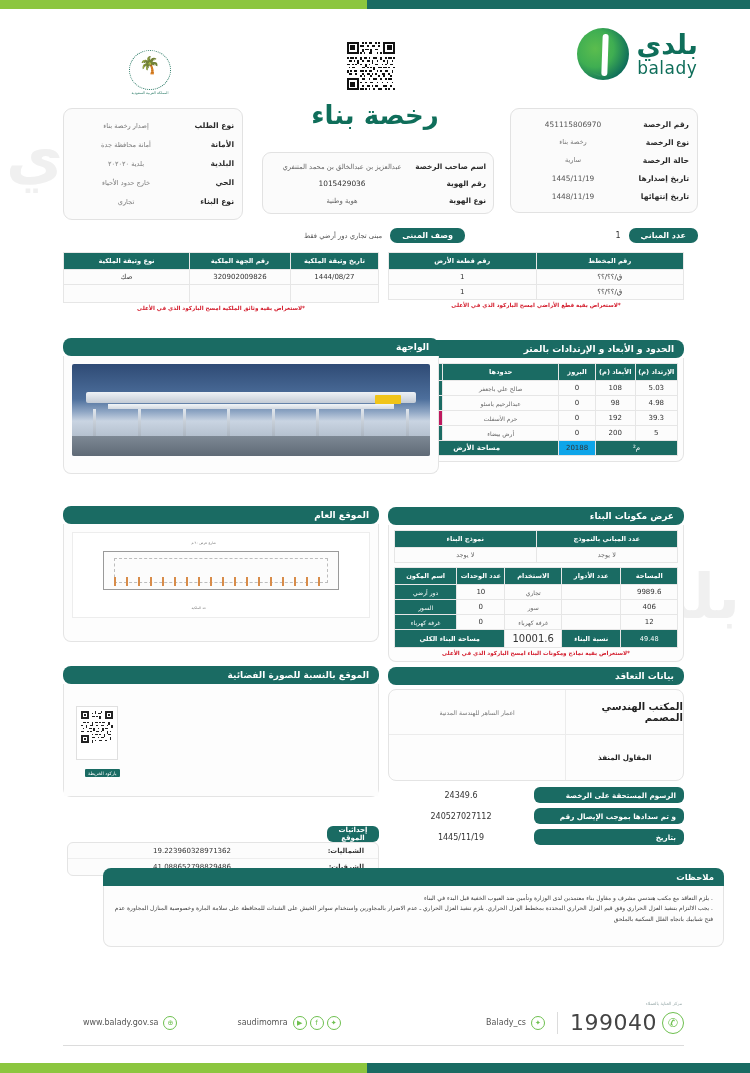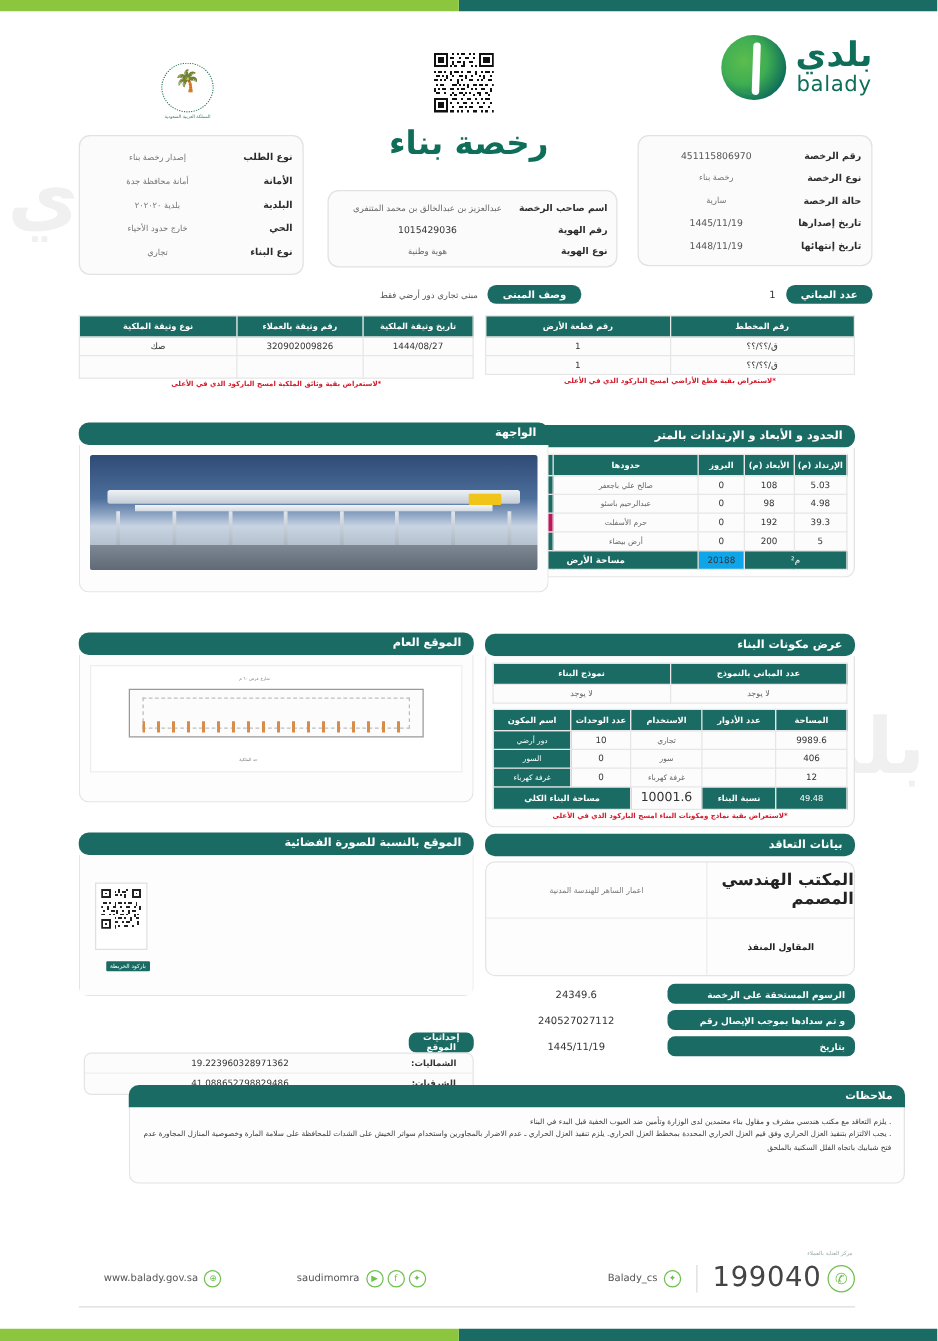--- a/index.html
+++ b/index.html
@@ -149,21 +149,21 @@
     align-items:center; justify-content:flex-start; padding-top:4px; }
   .qr-map-lbl { position:absolute; left:8px; top:62px; background:#1a6b63; color:#fff;
     font-size:4.6px; padding:1.5px 3px; border-radius:1px; white-space:nowrap; }
 
   .coord-wrap { position:absolute; left:63px; top:826px; width:316px; height:34px; display:flex;flex-direction:column; }
   .coord-tag { width:52px; background:#1a6b63; color:#fff; font-size:7px; font-weight:bold;
     border-radius:6px; display:flex; align-items:center; justify-content:center; text-align:center; }
   .coord-rows { flex:1; border:1px solid #e4e4e4; border-radius:6px; background:#fcfcfc; margin-left:4px; }
   .coord-row { height:16px; display:flex; align-items:center; font-size:7px; border-bottom:1px solid #eee; }
   .coord-row:last-child { border-bottom:none; }
-  .coord-key { width:62px; text-align:center; padding-right:0; font-weight:bold; color:#333; font-size:6.8px; }
+  .coord-key { width:62px; text-align:right; padding-right:14px; font-weight:bold; color:#333; font-size:6.8px; }
   .coord-val { flex:1; text-align:center; color:#333; }
 
   
   .fee-row { display:flex; align-items:center; margin-top:5px; }
   .fee-lbl { width:150px; background:#1a6b63; color:#fff; font-size:7.2px; font-weight:bold;
     border-radius:6px; padding:3.5px 8px; text-align:right; }
   .fee-val { flex:1; text-align:center; font-size:8px; color:#333; }
 
   
   #sec-notes { position:absolute; left:63px; top:868px; width:621px;margin-left:40px; }
@@ -441,21 +441,21 @@
       </tbody>
     </table>
     <div class="note-red">*لاستعراض بقية قطع الأراضي امسح الباركود الذي في الأعلى</div>
   </div>
 
   <div class="blk" id="blk-owner">
     <table class="tbl">
       <thead>
           <tr>
         <th style="width:28%">تاريخ وثيقة الملكية</th>
-        <th style="width:32%">رقم وثيقة بالعملاء</th>
+        <th style="width:32%">رقم الجهة الملكية</th>
         <th style="width:40%">نوع وثيقة الملكية</th>
       </tr>
         </thead>
       <tbody>
         <tr>
           <td>1444/08/27</td>
           <td>320902009826</td>
           <td>صك</td>
         </tr>
         <tr>
@@ -579,21 +579,21 @@
         </tbody>
       </table>
       <div class="note-red">*لاستعراض بقية نماذج ومكونات البناء امسح الباركود الذي في الأعلى</div>
     </div>
   </div>
 
   <div class="blk" id="sec-contract">
     <div class="sec-head">بيانات التعاقد</div>
     <div style="border:1px solid #e4e4e4;border-radius:8px;background:#fdfdfd;margin-top:4px;">
       <div style="display:flex;border-bottom:1px solid #ececec;height:45px;">
-        <div style="width:40%;display:flex;align-items:center;justify-content:center;font-size:13px;font-weight:bold;color:#222;border-left:1px solid #ececec;">المكتب الهندسي المصمم</div>
+        <div style="width:40%;display:flex;align-items:center;justify-content:center;font-size:10px;font-weight:bold;color:#222;border-left:1px solid #ececec;">المكتب الهندسي المصمم</div>
         <div style="flex:1;display:flex;align-items:center;justify-content:center;font-size:6.2px;color:#777;">اعمار الساهر للهندسة المدنية</div>
       </div>
       <div style="display:flex;height:45px;">
         <div style="width:40%;display:flex;align-items:center;justify-content:center;font-size:7.2px;font-weight:bold;color:#222;border-left:1px solid #ececec;">المقاول المنفذ</div>
         <div style="flex:1;display:flex;align-items:center;justify-content:center;font-size:6.2px;color:#777;"></div>
       </div>
     </div>
 
     <div style="margin-top:6px;">
       <div class="fee-row">

